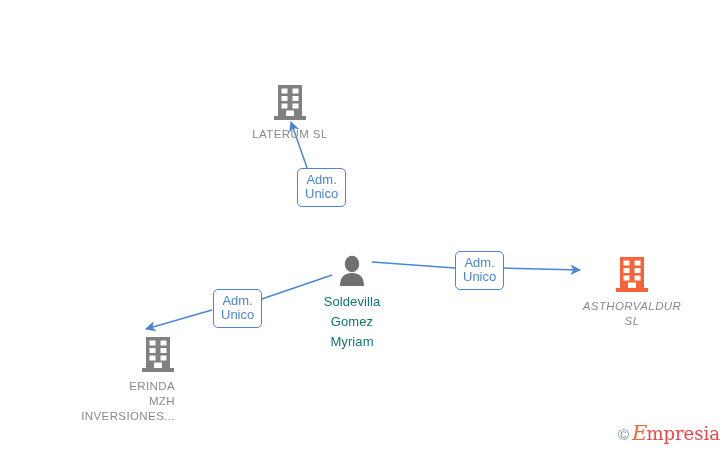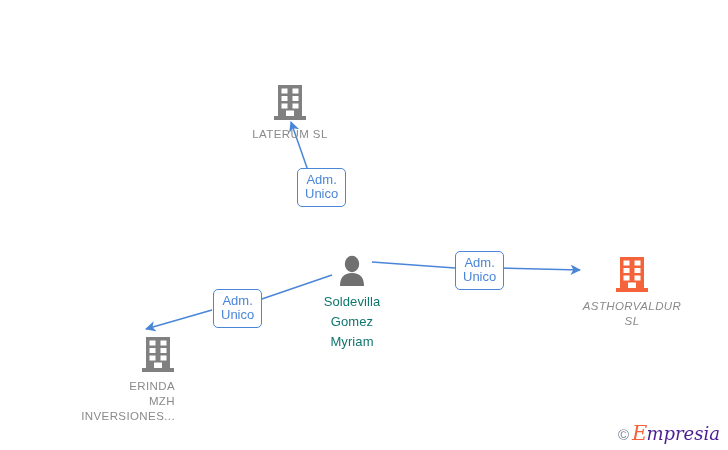--- a/index.html
+++ b/index.html
@@ -86,23 +86,22 @@
   }
   #watermark .wm-e {
     font-family: "DejaVu Serif", serif;
     font-style: italic;
     font-size: 21px;
     color: #f4633a;
     line-height: 1;
   }
   #watermark .wm-rest {
     font-family: "DejaVu Serif", serif;
-    font-style: italic;
     font-size: 18px;
-    color: #4c1d95;
+    color: #ef4444;
     line-height: 1;
     margin-left: -1px;
   }
 </style>
 </head>
 <body>
 
 <div id="canvas">
 
   <svg id="edge-layer" viewBox="0 0 728 450" xmlns="http://www.w3.org/2000/svg">

